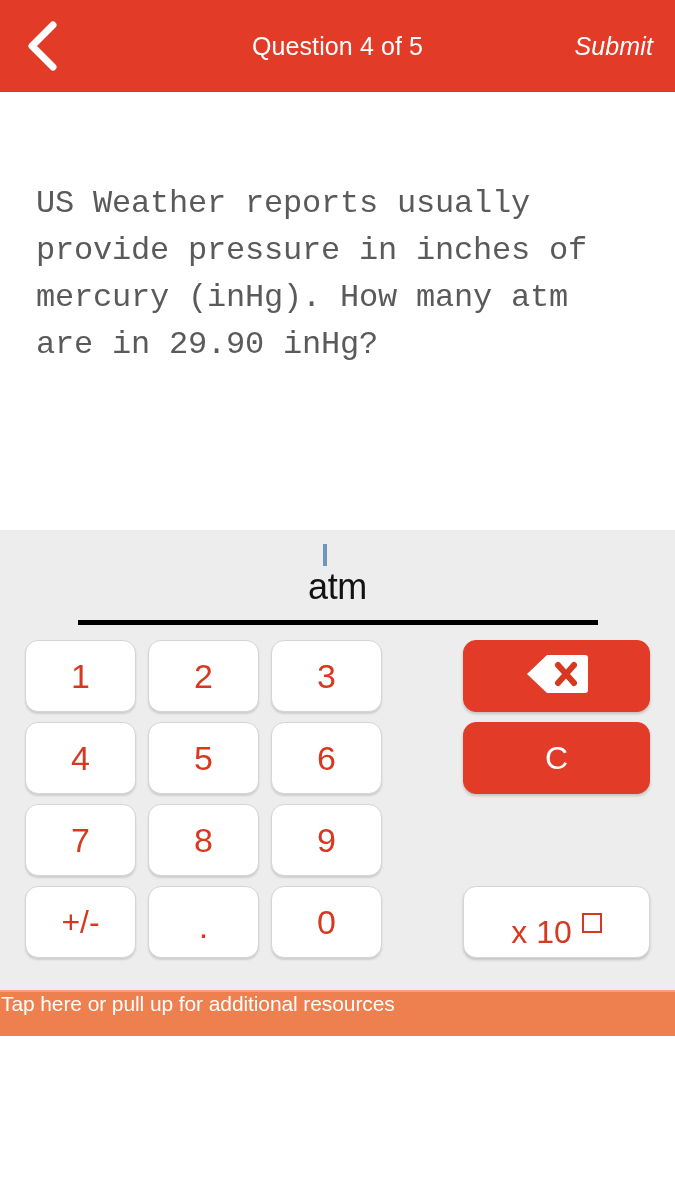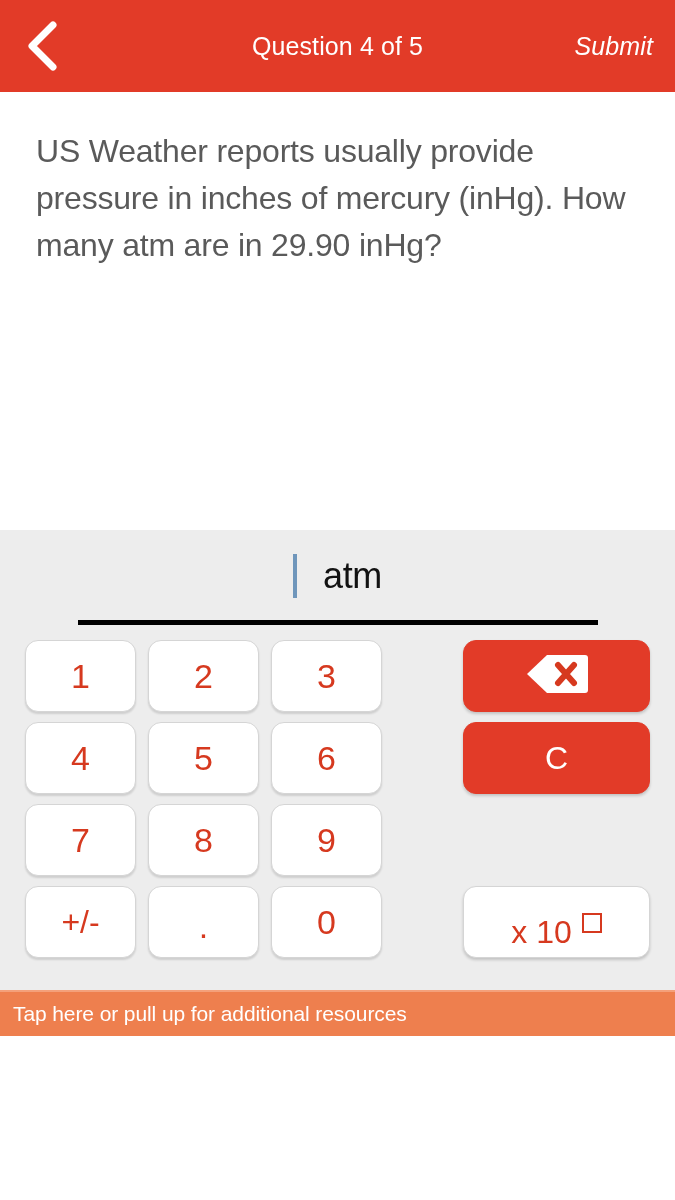--- a/index.html
+++ b/index.html
@@ -27,39 +27,40 @@
   .header-title {
     position:absolute; left:0; right:0; text-align:center;
     color:#ffffff; font-size:25px; letter-spacing:.1px;
   }
   .submit-btn {
     position:absolute; right:22px; top:50%; transform:translateY(-50%);
     color:#ffffff; font-size:25px; letter-spacing:.1px;font-style:italic;
   }
 
   
-  .question-area { flex:1 1 auto; background:#ffffff; padding:36px 36px 0 36px; }
+  .question-area { flex:1 1 auto; background:#ffffff; padding:88px 36px 0 36px;font-family:Liberation Mono, monospace; }
   .question-text {
     color:#5a5a5a;
     font-size:32px;
     line-height:47px;
     letter-spacing:-.2px;
   }
 
   
   .keypad-panel {
     flex:0 0 460px;
     background:#ededed;
     position:relative;
   }
   .answer-row {
     position:relative;
     height:78px;
     display:flex; align-items:center; justify-content:center;
     padding-top:14px;
+    flex-direction:column;
   }
   .caret {
     width:4px; height:44px;
     background:#6f96bb;
     margin-right:26px;
   }
   .unit-label { font-size:36px; color:#121212; letter-spacing:-.3px; }
   .answer-underline {
     position:absolute; left:78px; top:90px;
     width:520px; height:5px; background:#000000;
@@ -108,22 +109,22 @@
     width:20px; height:20px;
     border:2px solid #d6391f;
     margin-left:7px; margin-bottom:18px;
   }
   .action.empty { visibility:hidden; }
 
   
   .footer {
     flex:0 0 46px;
     background:#ee7f4e;
-    display:flex; align-items:center;
-    padding-left:13px;
+    display:flex; align-items:flex-start;
+    padding-left:1px;
     border-top:2px solid #f4a07a;
   }
   .footer-text { color:#ffffff; font-size:21px; letter-spacing:-.1px; }
 </style>
 </head>
 <body>
 
 <div id="app">
 
   <div class="header">

